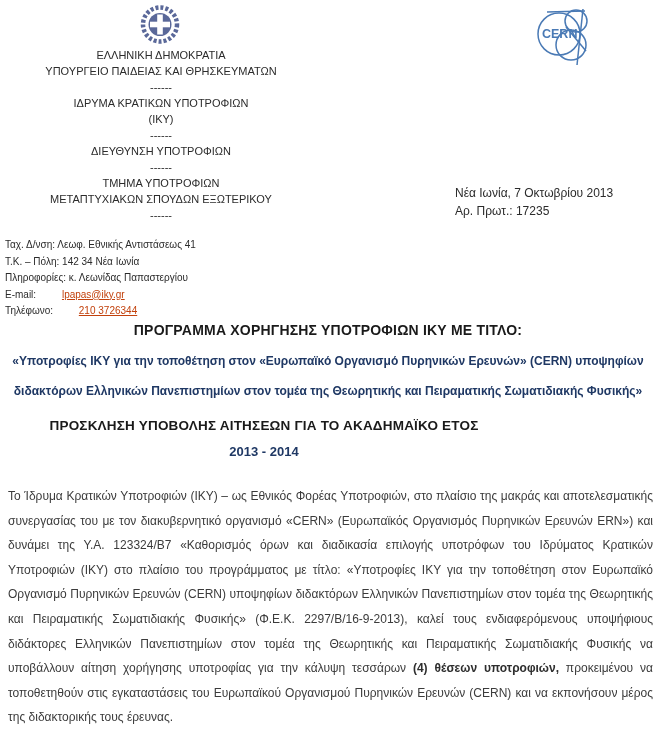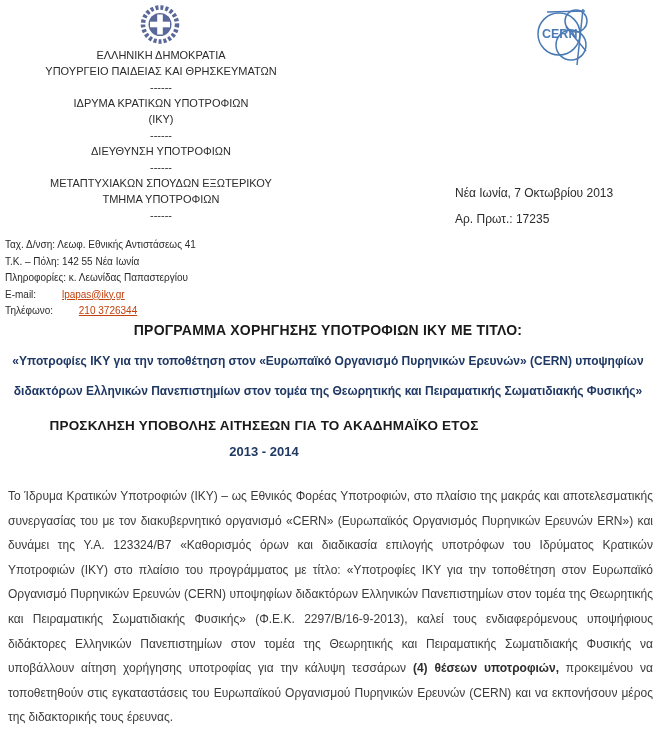--- a/index.html
+++ b/index.html
@@ -11,21 +11,21 @@
   .emblem { position:absolute; left:136px; top:2px; width:48px; height:46px; }
   .header-block {
     position:absolute; left:0; top:47px; width:322px;
     text-align:center; font-size:11px; line-height:16px; color:#2b2b2b;
   }
   .header-block div { white-space:nowrap; }
   
   .cern { position:absolute; left:533px; top:7px; width:62px; height:62px; }
   
   .meta { position:absolute; left:455px; top:186px; font-size:12px; color:#2b2b2b; line-height:14px; }
-  .meta .protocol { margin-top:12px; }
+  .meta .protocol { margin-top:4px; }
   
   .contact { position:absolute; left:5px; top:237px; font-size:10px; line-height:16.5px; color:#2b2b2b; }
   .contact a { color:#c2410c; text-decoration:underline;padding-left:23px; }
   
   .title-block { position:absolute; left:0; top:322px; width:656px; text-align:center; }
   .program-title { font-size:14px; font-weight:bold; color:#1a1a1a; letter-spacing:0.2px; }
   .subtitle { margin-top:8px; font-size:12px; font-weight:bold; color:#1F3864; line-height:30px; }
   .call-block { position:absolute; left:0; top:418px; width:528px; text-align:center; }
   .call-title { font-size:13.5px; font-weight:bold; color:#1a1a1a; letter-spacing:0.2px; }
   .year { margin-top:11px; font-size:13px; font-weight:bold; color:#1F3864; }
@@ -50,22 +50,22 @@
 
   <div class="header-block">
     <div>ΕΛΛΗΝΙΚΗ ΔΗΜΟΚΡΑΤΙΑ</div>
     <div>ΥΠΟΥΡΓΕΙΟ ΠΑΙΔΕΙΑΣ ΚΑΙ ΘΡΗΣΚΕΥΜΑΤΩΝ</div>
     <div>------</div>
     <div>ΙΔΡΥΜΑ ΚΡΑΤΙΚΩΝ ΥΠΟΤΡΟΦΙΩΝ</div>
     <div>(ΙΚΥ)</div>
     <div>------</div>
     <div>ΔΙΕΥΘΥΝΣΗ ΥΠΟΤΡΟΦΙΩΝ</div>
     <div>------</div>
+    <div>ΤΜΗΜΑ ΥΠΟΤΡΟΦΙΩΝ</div>
     <div>ΜΕΤΑΠΤΥΧΙΑΚΩΝ ΣΠΟΥΔΩΝ ΕΞΩΤΕΡΙΚΟΥ</div>
-    <div>ΤΜΗΜΑ ΥΠΟΤΡΟΦΙΩΝ</div>
     <div>------</div>
   </div>
 
   <svg class="cern" viewBox="0 0 62 62" xmlns="http://www.w3.org/2000/svg">
     <g fill="none" stroke="#4A7AB5" stroke-width="1.5">
       <circle cx="26" cy="27" r="21"></circle>
       <circle cx="43" cy="14" r="11"></circle>
       <circle cx="38" cy="38" r="15"></circle>
       <line x1="14" y1="5" x2="52" y2="4"></line>
       <line x1="50" y1="2" x2="44" y2="58"></line>
@@ -74,21 +74,21 @@
     <text x="9" y="31" font-size="12.5" font-weight="bold" fill="#4A7AB5">CERN</text>
   </svg>
 
   <div class="meta">
     <div>Νέα Ιωνία, 7 Οκτωβρίου 2013</div>
     <div class="protocol">Αρ. Πρωτ.: 17235</div>
   </div>
 
   <div class="contact">
     <div>Ταχ. Δ/νση: Λεωφ. Εθνικής Αντιστάσεως 41</div>
-    <div>Τ.Κ. – Πόλη: 142 55 Νέα Ιωνία</div>
+    <div>Τ.Κ. – Πόλη: 142 34 Νέα Ιωνία</div>
     <div>Πληροφορίες: κ. Λεωνίδας Παπαστεργίου</div>
     <div><span>E-mail: </span><a href="#">lpapas@iky.gr</a></div>
     <div><span>Τηλέφωνο: </span><a href="#">210 3726344</a></div>
   </div>
 
   <div class="title-block">
     <div class="program-title">ΠΡΟΓΡΑΜΜΑ ΧΟΡΗΓΗΣΗΣ ΥΠΟΤΡΟΦΙΩΝ ΙΚΥ ΜΕ ΤΙΤΛΟ:</div>
     <div class="subtitle">
       <div>«Υποτροφίες ΙΚΥ για την τοποθέτηση στον «Ευρωπαϊκό Οργανισμό Πυρηνικών Ερευνών» (CERN)  υποψηφίων</div>
       <div>διδακτόρων Ελληνικών Πανεπιστημίων στον τομέα της Θεωρητικής και Πειραματικής Σωματιδιακής Φυσικής»</div>

